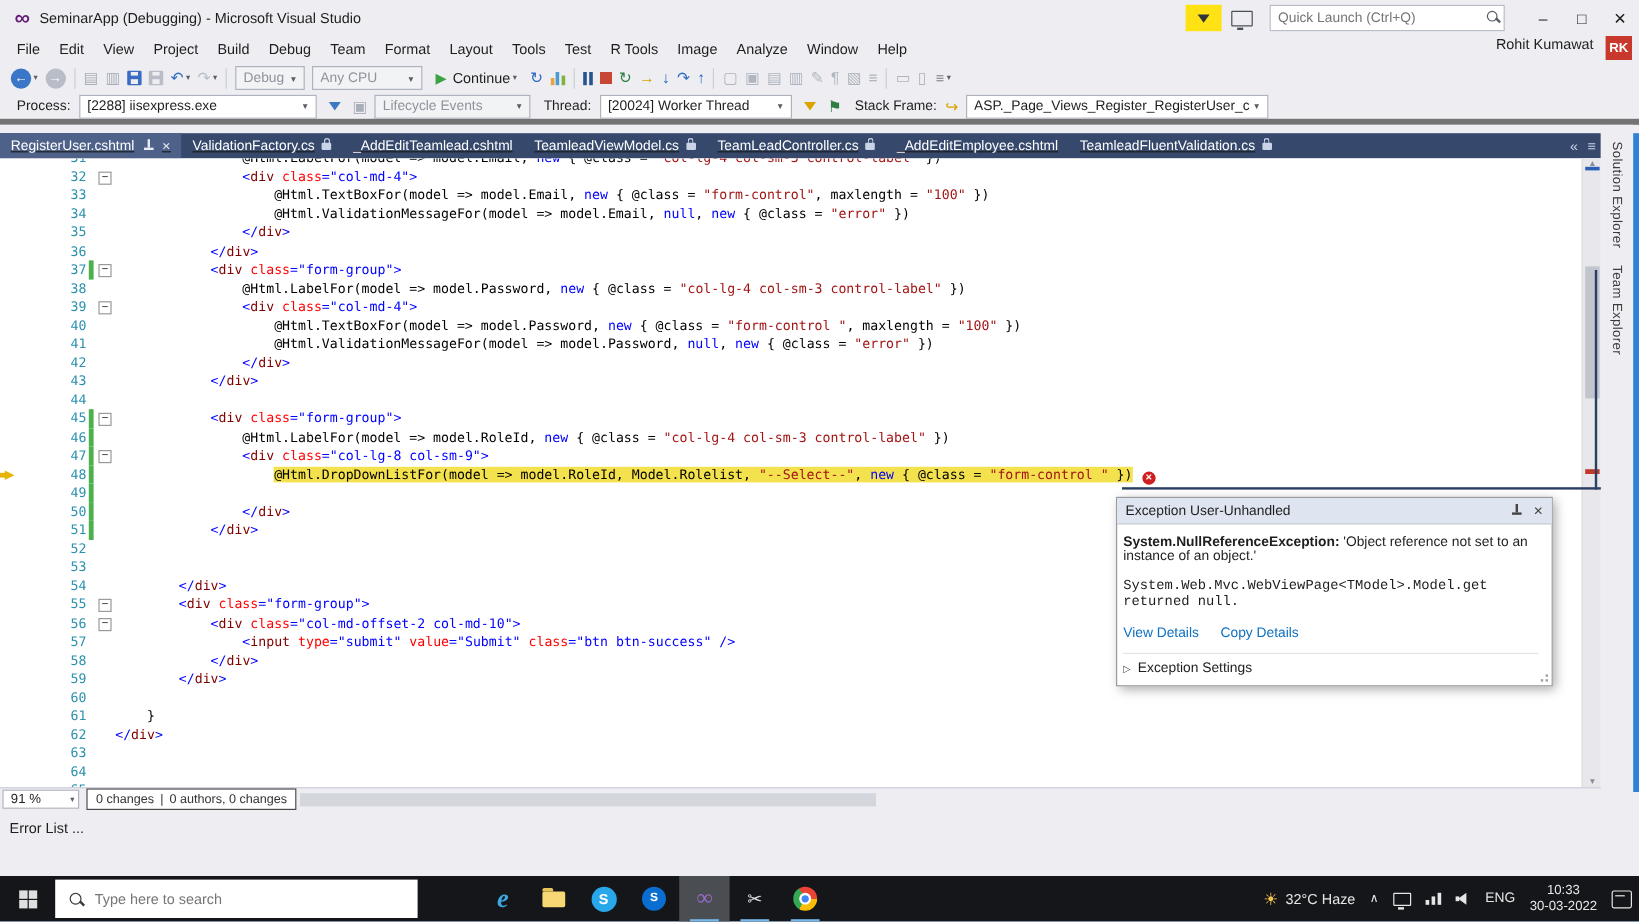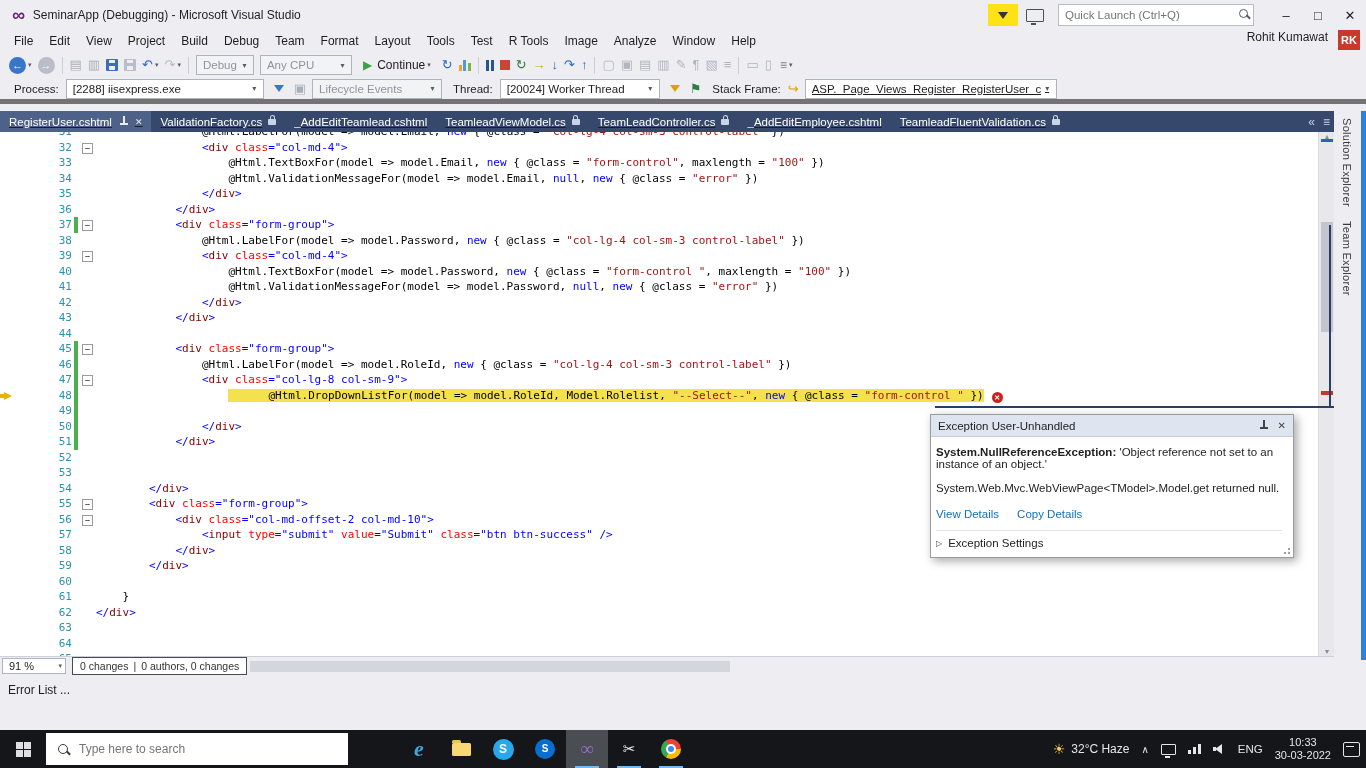--- a/index.html
+++ b/index.html
@@ -82,21 +82,21 @@
   .cura:before{content:"";position:absolute;left:-12px;top:-2px;width:5px;height:4px;background:#E6B400;}
   .ln{width:52px;text-align:right;color:#2B91AF;font:11px/15.5px "DejaVu Sans Mono",monospace;}
   .chg{width:8px;position:relative;}
   .chg.g:before{content:"";position:absolute;left:2px;top:0;bottom:0;width:4px;background:#4CB04C;}
   .out{width:16px;position:relative;}
   .fold{position:absolute;left:2px;top:3px;width:9px;height:9px;border:1px solid #9A9A9A;background:#fff;
        font:9px/8px "DejaVu Sans Mono",monospace;text-align:center;color:#333;}
   .codepre{margin:0;font:11px/15.5px "DejaVu Sans Mono",monospace;white-space:pre;}
   .tk-p{color:#000000;} .tk-k{color:#0000FF;} .tk-s{color:#A31515;}
   .tk-e{color:#800000;} .tk-a{color:#FF0000;} .tk-d{color:#0000FF;} .tk-v{color:#0000FF;}
-  .hl{background:#F4E14E;padding-left:40px;}
+  .hl{background:#F4E14E;}
   .errb{display:inline-block;width:11px;height:11px;border-radius:50%;background:#D11F1F;color:#fff;
        font:bold 7px/11px "Liberation Sans",sans-serif;text-align:center;margin-left:8px;vertical-align:-1px;}
 
   
   #vscroll{position:absolute;top:132px;left:1318px;width:16px;height:524px;background:#E8E8EC;border-left:1px solid #DCDCE0;box-sizing:border-box;}
   .scar{position:absolute;left:0;width:16px;text-align:center;font-size:7px;color:#8A8E99;}
   #vthumb{position:absolute;left:2px;top:90px;width:12px;height:110px;background:#C2C5CE;}
   #smark-red{position:absolute;left:2px;top:259px;width:12px;height:4px;background:#C0392B;}
   #smark-blue{position:absolute;left:2px;top:7px;width:12px;height:3px;background:#2B5FB8;}
   #conn-h{position:absolute;top:406px;left:935px;width:399px;height:2px;background:#2B3F63;z-index:28;}
@@ -106,21 +106,21 @@
   #exc{position:absolute;left:930px;top:414px;width:362px;background:#FFFFFF;border:1px solid #9B9B9B;
        box-shadow:3px 3px 9px rgba(0,0,0,.35);z-index:30;font-size:11.5px;}
   .exc-h{height:21px;background:#DEE5F0;display:flex;align-items:center;padding:0 7px;border-bottom:1px solid #C9CDD6;}
   .exc-title{flex:1;}
   .exc-pin{width:8px;height:11px;position:relative;margin-right:10px;}
   .exc-pin:before{content:"";position:absolute;left:3px;top:0;width:2px;height:7px;background:#444;}
   .exc-pin:after{content:"";position:absolute;left:0;top:7px;width:8px;height:2px;background:#444;}
   .exc-x{font-size:10px;color:#444;}
   .exc-body{padding:9px 11px 8px 5px;position:relative;}
   .exc-l1 b{font-weight:bold;}
-  .exc-l2{margin-top:12px;}
+  .exc-l2{margin-top:12px;font-family:Liberation Mono, monospace;}
   .exc-links{margin-top:14px;display:flex;gap:18px;}
   .exlink{color:#0E70C0;}
   .exc-set{margin-top:10px;padding-top:6px;border-top:1px solid #E3E3E3;display:flex;align-items:center;gap:6px;}
   .exc-tri{font-size:8px;color:#444;}
   .grip{position:absolute;right:3px;bottom:3px;width:2px;height:2px;background:#A0A0A0;
        box-shadow:-4px 0 0 #A0A0A0,0 -4px 0 #A0A0A0;}
 
   
   #side-rail{position:absolute;top:104px;left:1334px;width:27px;height:571px;background:#EEEEF2;}
   .side-tab{writing-mode:vertical-rl;font-size:11px;color:#3B3B3B;margin:14px 0 14px 7px;letter-spacing:.3px;}
@@ -367,21 +367,21 @@
     <span class="tbtn">
       <span class="funnel" style="border-top-color: rgb(217, 164, 0);"></span>
     </span>
     <span class="tbtn">
       <span class="gly" style="color: rgb(47, 125, 67);">⚑</span>
     </span>
     <span class="dlabel">Stack Frame:</span>
     <span class="tbtn">
       <span class="gly" style="color: rgb(217, 164, 0);">↪</span>
     </span>
-    <div class="combo" style="width: 252px; text-decoration: underline;">
+    <div class="combo" style="width: 252px;">
       <span class="cv">ASP._Page_Views_Register_RegisterUser_c</span>
       <span class="car">▾</span>
     </div>
   </div>
 
 <div id="tabstrip">
   <div id="tabband">
       <div class="tab active">
         <span class="tab-label">RegisterUser.cshtml</span>
         <span class="pinicon"></span>

